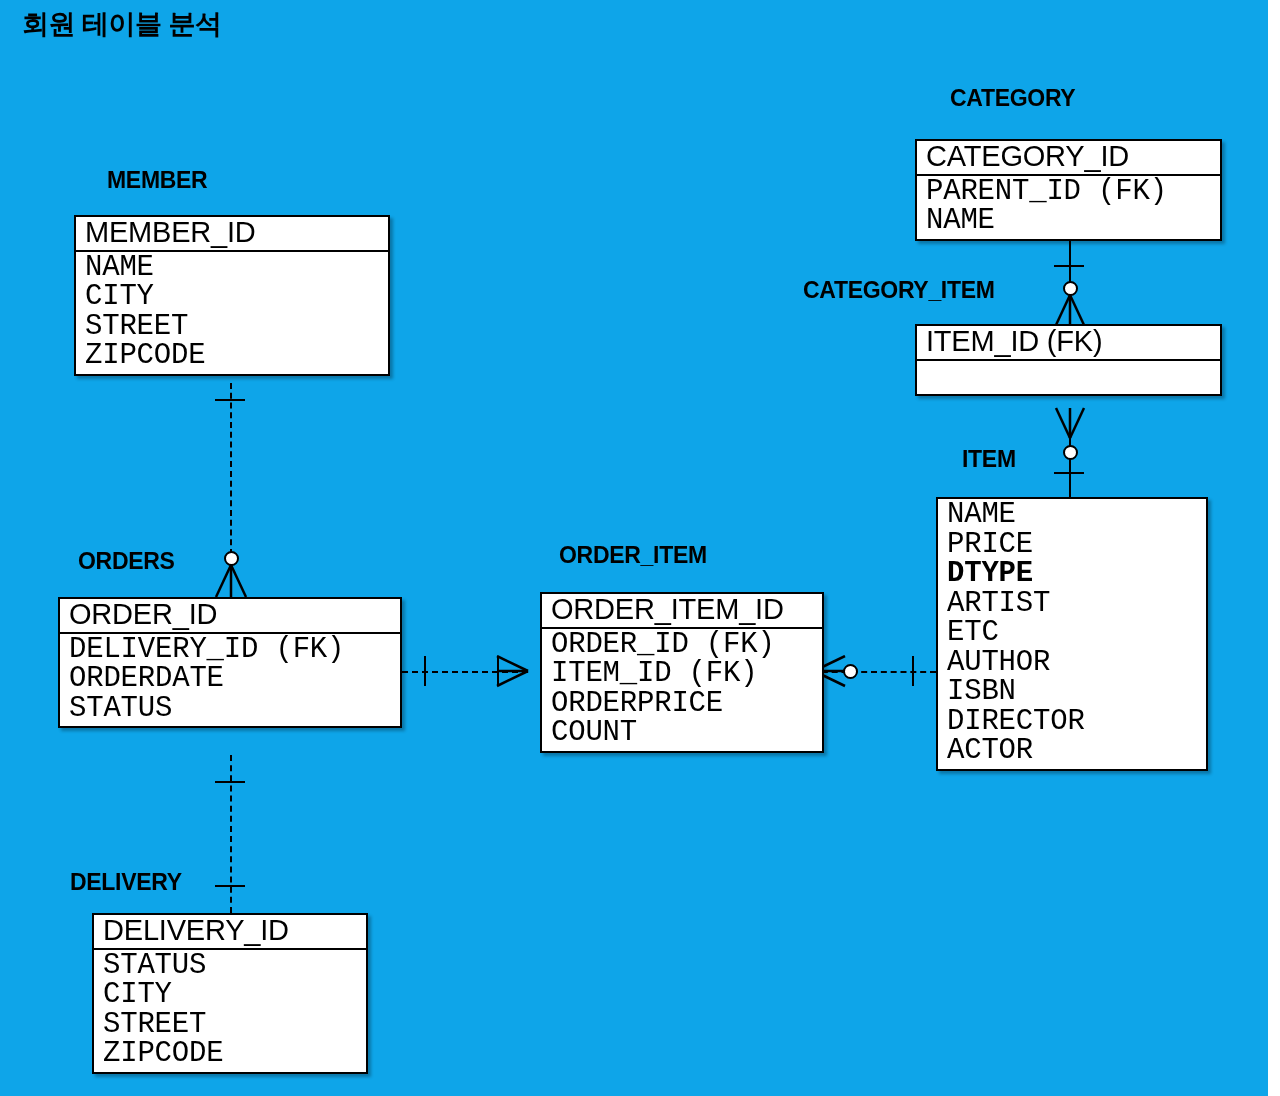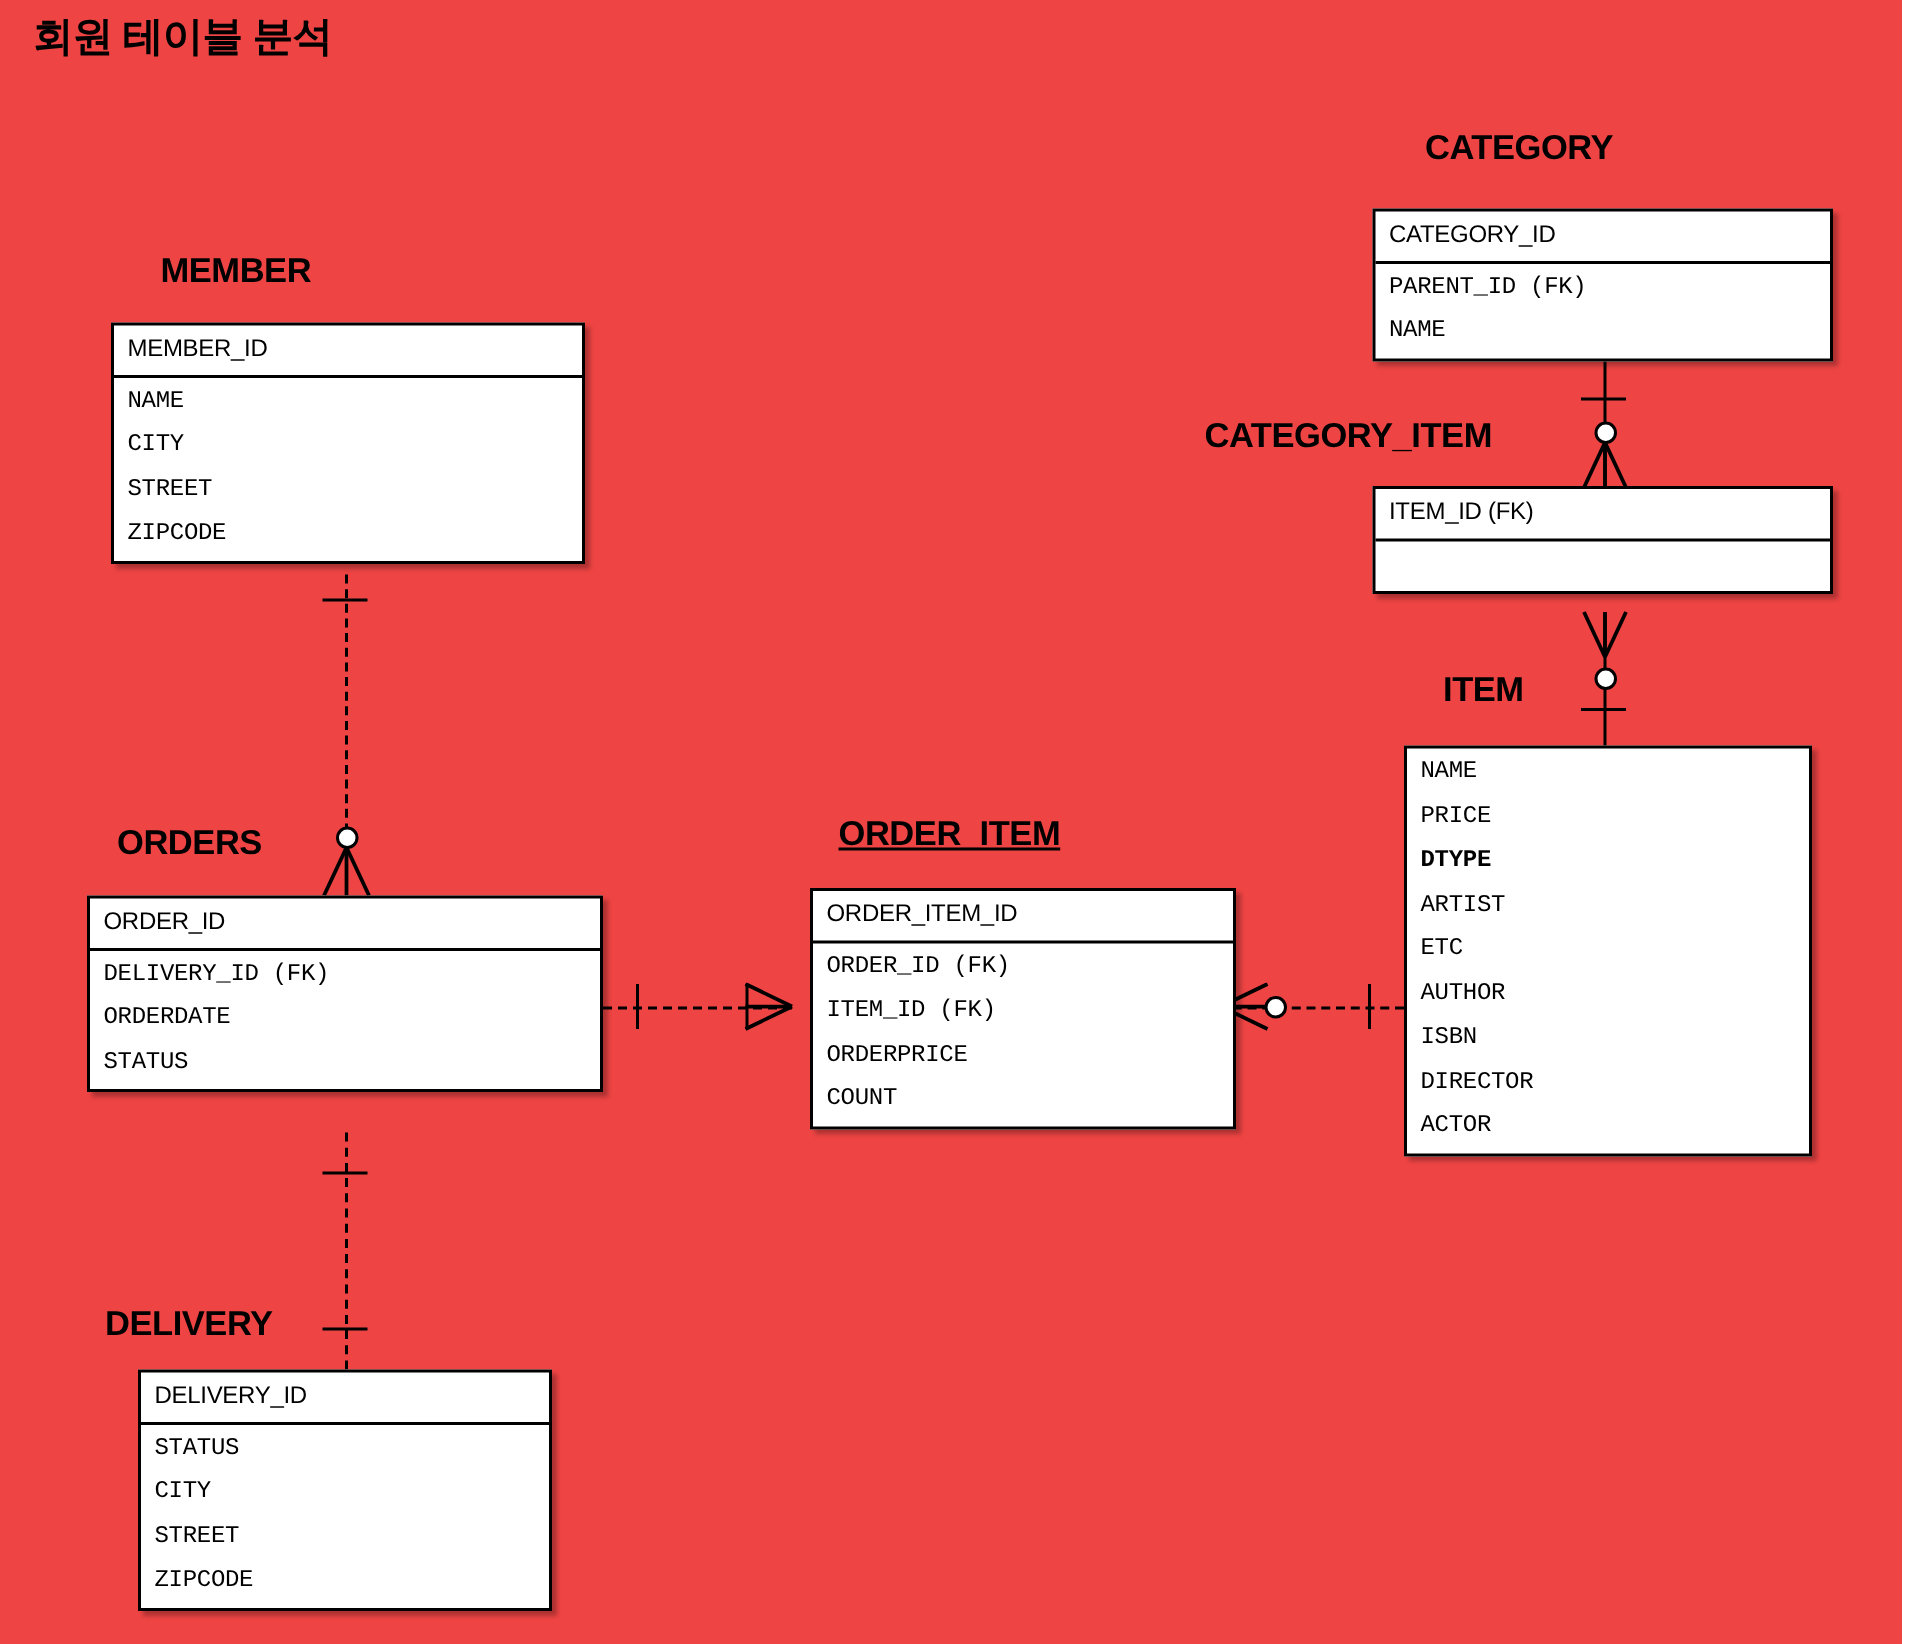--- a/index.html
+++ b/index.html
@@ -9,21 +9,21 @@
   }
   body {
     font-family: "Liberation Sans", sans-serif;
     color: #000000;
   }
   #canvas {
     position: relative;
     width: 1268px;
     height: 1096px;
     overflow: hidden;
-    background: #ef4444;
+    background: #0ea5e9;
   }
 
   
   .page-title {
     position: absolute;
     left: 22px;
     top: 6px;
     font-size: 27px;
     font-weight: bold;
     letter-spacing: -0.5px;
@@ -49,21 +49,21 @@
   }
   .pk-section {
     border-bottom: 2.5px solid #000000;
     padding: 1px 0 2px 0;
   }
   .attr-section {
     padding: 1px 0 3px 0;
     font-family: Liberation Mono, monospace;
   }
   .attr {
-    font-size: 16px;
+    font-size: 29px;
     line-height: 29.5px;
     padding-left: 9px;
     white-space: nowrap;
     letter-spacing: -0.2px;
   }
   .attr.bold { font-weight: bold; }
   .attr.empty { color: transparent; }
   .line-v {
     position: absolute;
     width: 0;
@@ -150,21 +150,21 @@
       <div class="attr">DELIVERY_ID</div>
     </div>
     <div class="attr-section">
       <div class="attr">STATUS</div>
       <div class="attr">CITY</div>
       <div class="attr">STREET</div>
       <div class="attr">ZIPCODE</div>
     </div>
   </div>
 
-  <div class="entity-label" style="left:559px; top:542px;text-decoration:underline;">ORDER_ITEM</div>
+  <div class="entity-label" style="left:559px; top:542px;">ORDER_ITEM</div>
   <div class="entity" style="left:540px; top:592px; width:284px;">
     <div class="pk-section">
       <div class="attr">ORDER_ITEM_ID</div>
     </div>
     <div class="attr-section">
       <div class="attr">ORDER_ID (FK)</div>
       <div class="attr">ITEM_ID (FK)</div>
       <div class="attr">ORDERPRICE</div>
       <div class="attr">COUNT</div>
     </div>

